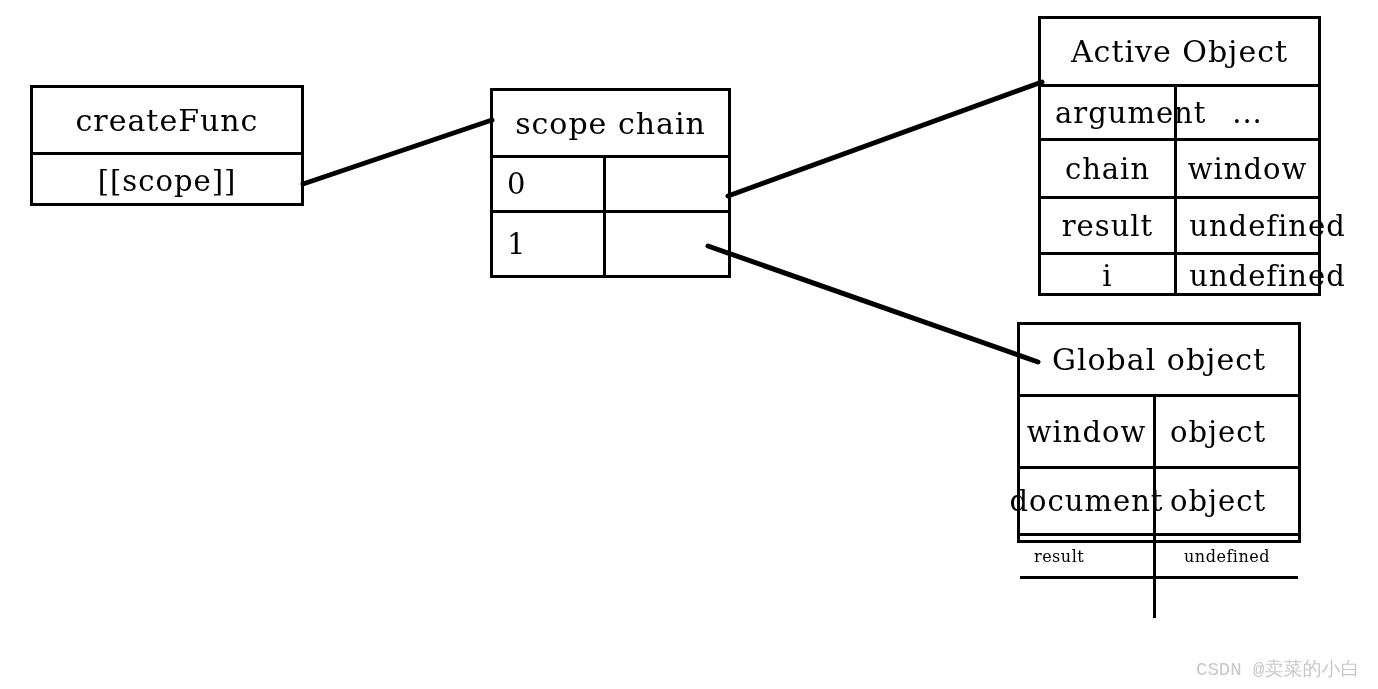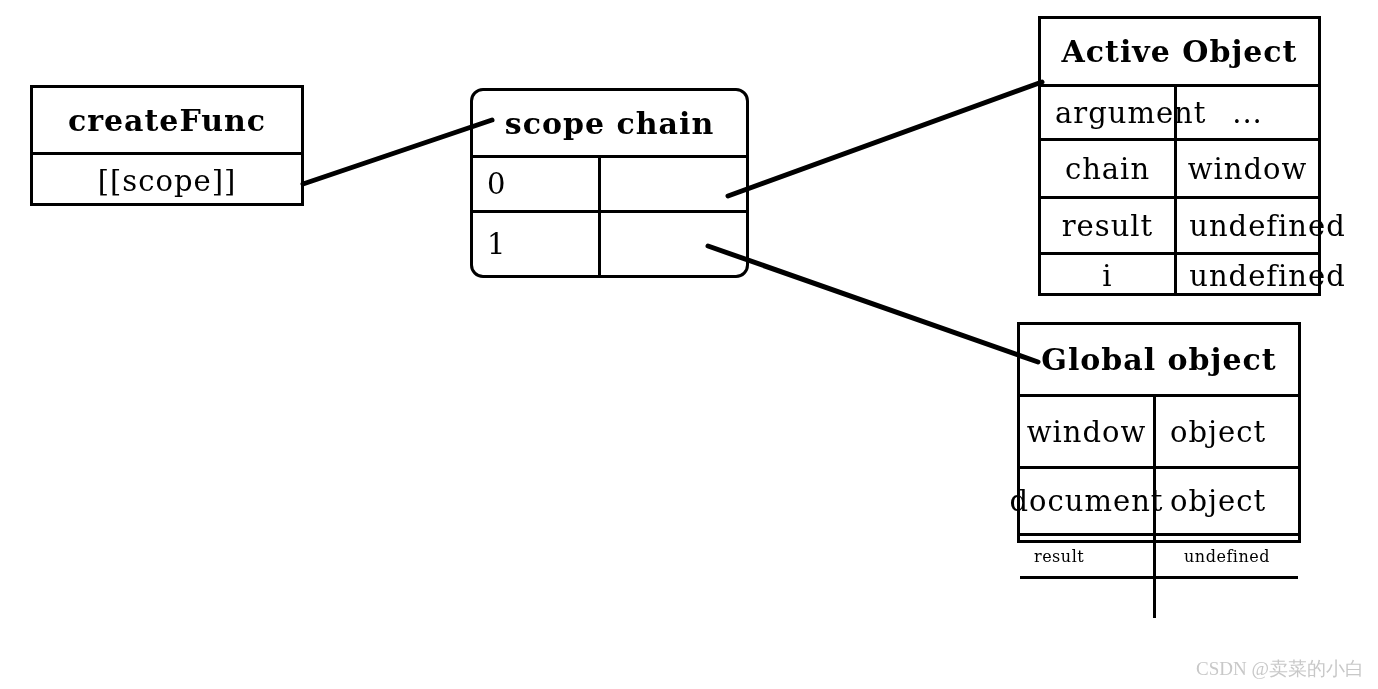--- a/index.html
+++ b/index.html
@@ -43,21 +43,20 @@
     overflow: visible;
     font-family: "DejaVu Serif", serif;
     color: #000000;
   }
   .cell.vdiv {
     border-right: 3px solid #000000;
   }
   .hdr {
     font-size: 30px;
     letter-spacing: 1px;
-    font-weight: bold;
   }
   .big {
     font-size: 29px;
     letter-spacing: 1px;
   }
   .small {
     font-size: 16px;
     letter-spacing: 0.5px;
   }
   .left {
@@ -71,21 +70,21 @@
   .connector {
     position: absolute;
     left: 0;
     top: 0;
     width: 1378px;
     height: 689px;
     pointer-events: none;
   }
   .watermark {
     position: absolute;
-    font-family: Liberation Serif, serif;
+    font-family: Liberation Mono, monospace;
     font-size: 19px;
     color: #c8c8c8;
     white-space: nowrap;
   }
 </style>
 </head>
 <body>
 
 <div id="canvas">
 
@@ -97,21 +96,21 @@
 
   <div class="box" style="left:30px; top:85px; width:274px; height:121px;">
     <div class="row" style="top:0; height:64px;">
       <div class="cell hdr" style="width:100%;">createFunc</div>
     </div>
     <div class="row divided" style="top:64px; height:54px;">
       <div class="cell big" style="width:100%;">[[scope]]</div>
     </div>
   </div>
 
-  <div class="box" style="left:470px; top:88px; width:279px; height:190px;border-radius:13px;">
+  <div class="box" style="left:490px; top:88px; width:241px; height:190px;">
     <div class="row" style="top:0; height:64px;">
       <div class="cell hdr" style="width:100%;">scope chain</div>
     </div>
     <div class="row divided" style="top:64px; height:55px;">
       <div class="cell big vdiv left" style="width:128px;">0</div>
       <div class="cell big" style="width:141px;"></div>
     </div>
     <div class="row divided" style="top:119px; height:65px;">
       <div class="cell big vdiv left" style="width:128px;">1</div>
       <div class="cell big" style="width:141px;"></div>

